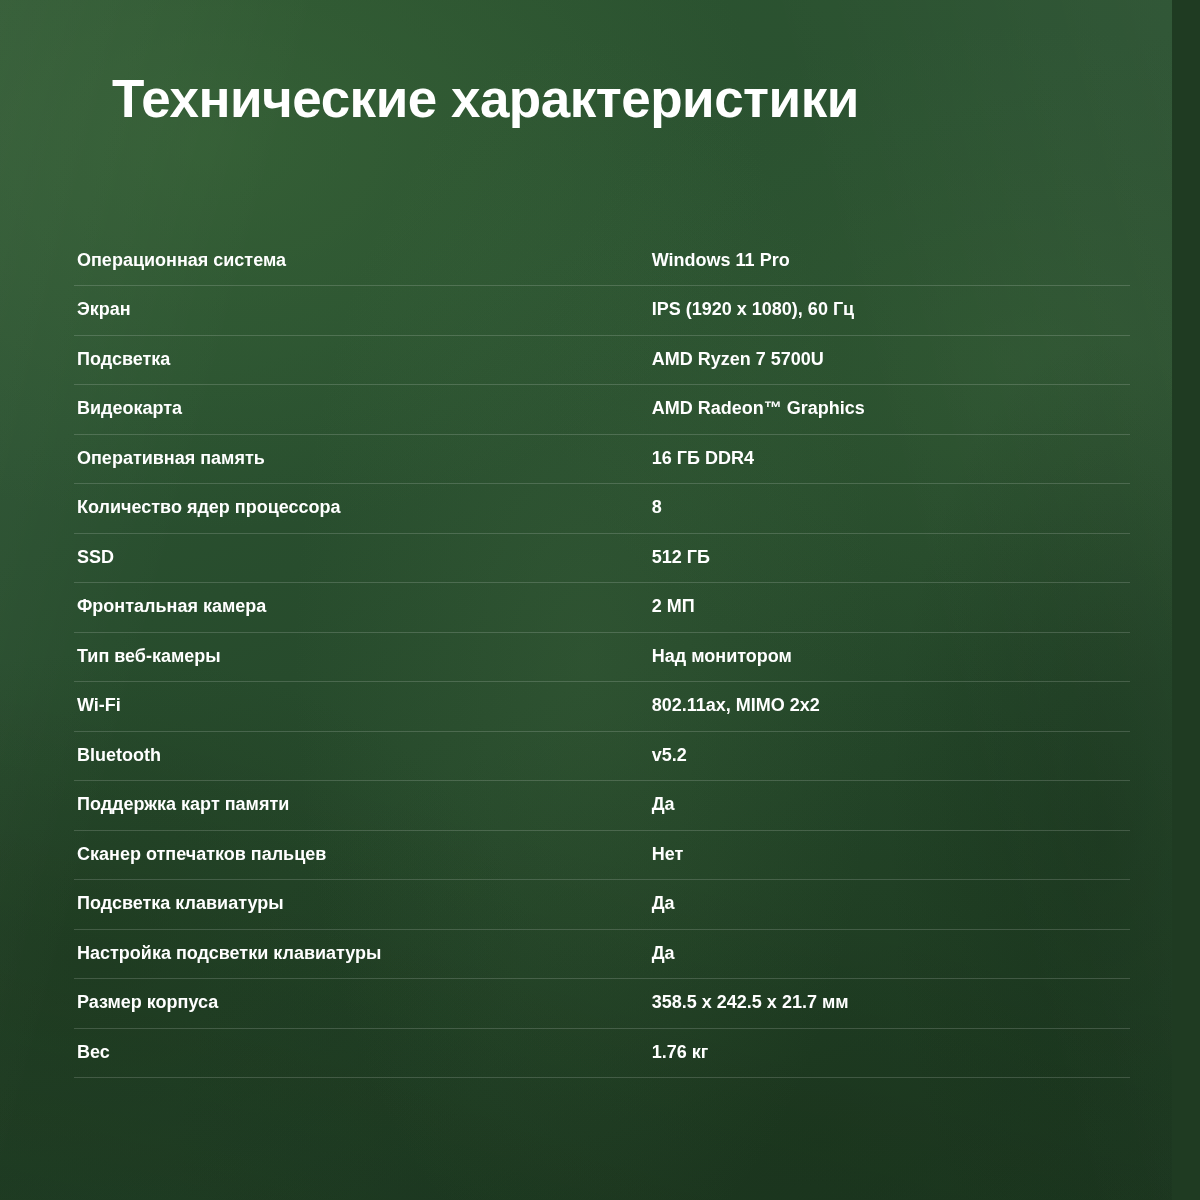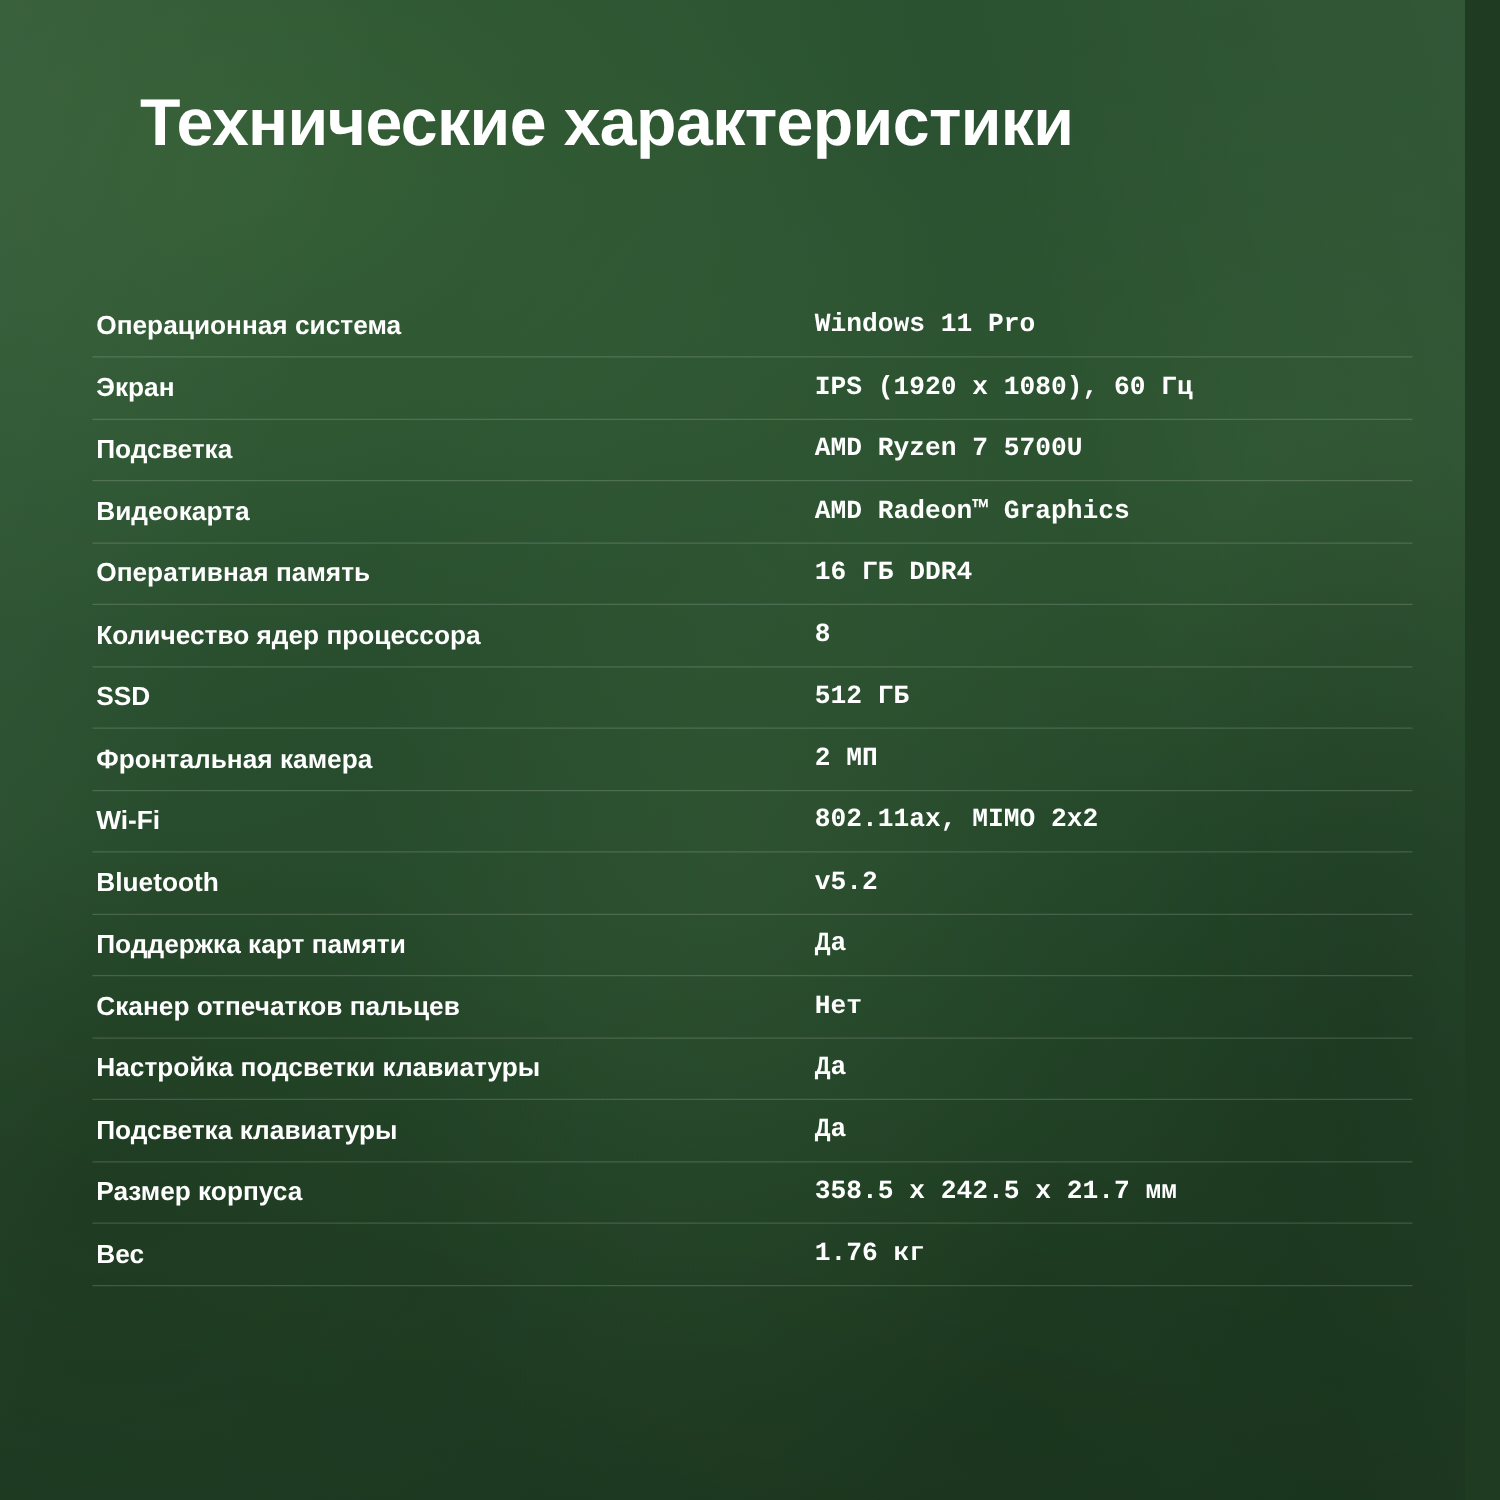--- a/index.html
+++ b/index.html
@@ -72,41 +72,40 @@
     width: 1056px;
     border-collapse: collapse;
   }
 
   .spec-table tr {
     height: 49.5px;
   }
 
   .spec-table td {
     color: #ffffff;
-    font-size: 21px;
+    font-size: 18px;
     font-weight: bold;
     vertical-align: middle;
     padding: 0;
     border-bottom: 1px solid rgba(255,255,255,0.16);
     line-height: 1.2;
   }
 
   .spec-table tr:last-child td {
     border-bottom: 1px solid rgba(255,255,255,0.16);
   }
 
   td.col-name {
     width: 575px;
     padding-left: 3px;
   }
 
   td.col-value {
     width: 481px;
     padding-left: 3px;
-    font-family: Liberation Mono, monospace;
   }
 </style>
 </head>
 <body>
 
 <div class="page">
   <div class="content">
 
     <div class="title">Технические характеристики</div>
 
@@ -138,41 +137,45 @@
         </tr>
         <tr>
           <td class="col-name">SSD</td>
           <td class="col-value">512 ГБ</td>
         </tr>
         <tr>
           <td class="col-name">Фронтальная камера</td>
           <td class="col-value">2 МП</td>
         </tr>
         <tr>
+          <td class="col-name">Тип веб-камеры</td>
+          <td class="col-value">Над монитором</td>
+        </tr>
+        <tr>
           <td class="col-name">Wi-Fi</td>
           <td class="col-value">802.11ax, MIMO 2x2</td>
         </tr>
         <tr>
           <td class="col-name">Bluetooth</td>
           <td class="col-value">v5.2</td>
         </tr>
         <tr>
           <td class="col-name">Поддержка карт памяти</td>
           <td class="col-value">Да</td>
         </tr>
         <tr>
           <td class="col-name">Сканер отпечатков пальцев</td>
           <td class="col-value">Нет</td>
         </tr>
         <tr>
-          <td class="col-name">Настройка подсветки клавиатуры</td>
+          <td class="col-name">Подсветка клавиатуры</td>
           <td class="col-value">Да</td>
         </tr>
         <tr>
-          <td class="col-name">Подсветка клавиатуры</td>
+          <td class="col-name">Настройка подсветки клавиатуры</td>
           <td class="col-value">Да</td>
         </tr>
         <tr>
           <td class="col-name">Размер корпуса</td>
           <td class="col-value">358.5 x 242.5 x 21.7 мм</td>
         </tr>
         <tr>
           <td class="col-name">Вес</td>
           <td class="col-value">1.76 кг</td>
         </tr>

